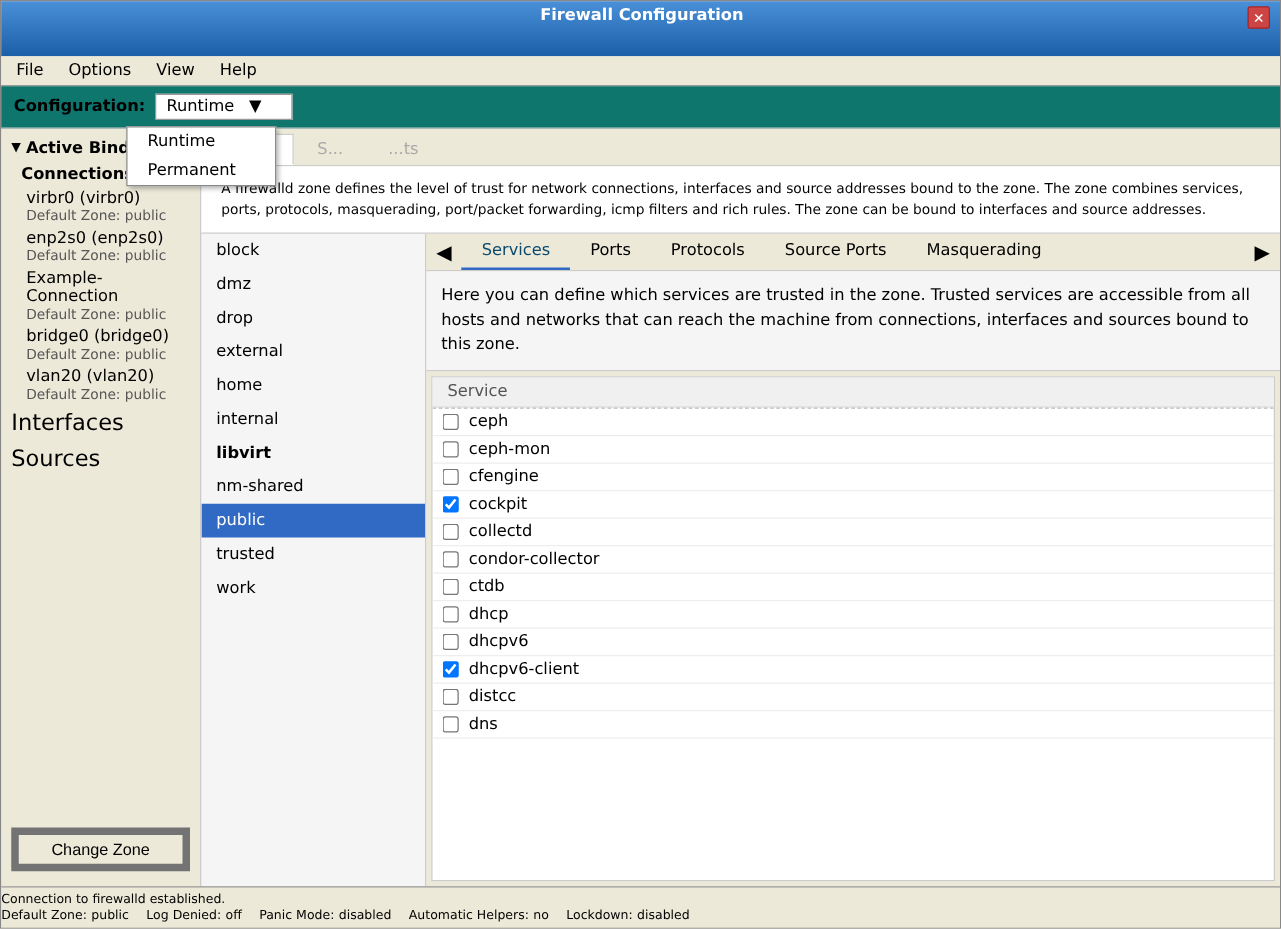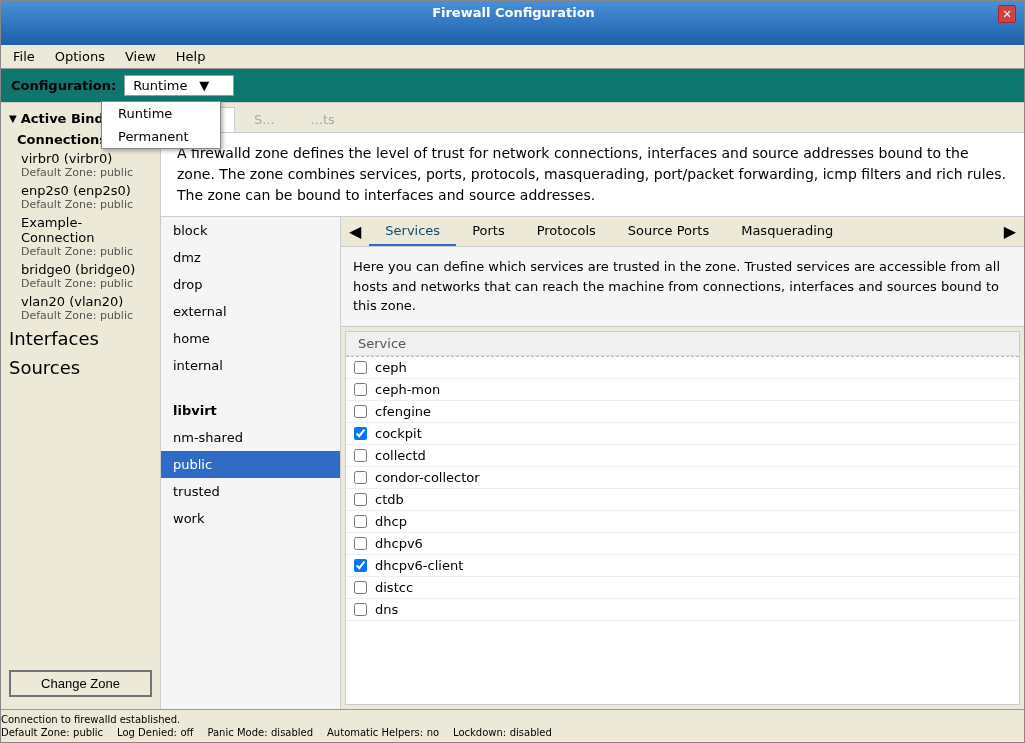--- a/index.html
+++ b/index.html
@@ -26,29 +26,29 @@
     .body-area { display: flex; flex: 1; overflow: hidden; }
 
     .sidebar { width: 160px; background: #ece9d8; border-right: 1px solid #ccc; display: flex; flex-direction: column; padding: 4px 0; }
     .sidebar-section-header { display: flex; align-items: center; padding: 4px 8px; font-weight: bold; font-size: 13px; cursor: pointer; }
     .sidebar-section-header .arrow { margin-right: 4px; font-size: 10px; }
     .sidebar-item { padding: 2px 16px; font-size: 13px; cursor: pointer; }
     .sidebar-item.sub { padding-left: 20px; }
     .sidebar-item .sub-label { font-size: 11px; color: #555; display: block; }
     .sidebar-section-label { padding: 4px 8px; font-size: 18px; font-weight: normal; cursor: pointer; color: #000; }
     .sidebar-bottom { margin-top: auto; padding: 8px; }
-    .change-zone-btn { width: 100%; padding: 4px; border: 2px solid #737373; background: #ece9d8; cursor: pointer; font-size: 13px; }
+    .change-zone-btn { width: 100%; padding: 4px; border: 6px solid #737373; background: #ece9d8; cursor: pointer; font-size: 13px; }
 
     .right-panel { flex: 1; display: flex; flex-direction: column; overflow: hidden; }
 
     .tabs-bar { display: flex; background: #ece9d8; border-bottom: 1px solid #ccc; padding: 4px 0 0 0; }
     .tab { padding: 4px 16px; cursor: pointer; border: 1px solid transparent; border-bottom: none; font-size: 13px; margin-right: 2px; }
     .tab.active { background: white; border: 1px solid #ccc; border-bottom: 1px solid white; }
 
-    .zone-description { padding: 10px 16px; font-size: 14px; line-height: 1.5; border-bottom: 1px solid #ccc; background: white; }
+    .zone-description { padding: 10px 16px; font-size: 11px; line-height: 1.5; border-bottom: 1px solid #ccc; background: white; }
 
     .zone-panel { display: flex; flex: 1; overflow: hidden; }
 
     .zone-list-panel { width: 180px; border-right: 1px solid #ccc; overflow-y: auto; background: #f5f5f5; }
     .zone-list-item { padding: 6px 12px; cursor: pointer; font-size: 13px; }
     .zone-list-item.selected { background: #316ac5; color: white; }
     .zone-list-item.bold { font-weight: bold; }
 
     .services-panel { flex: 1; display: flex; flex-direction: column; overflow: hidden; }
 
@@ -152,21 +152,21 @@
 
         <div class="zone-panel">
 
           <div class="zone-list-panel">
             <div class="zone-list-item">block</div>
             <div class="zone-list-item">dmz</div>
             <div class="zone-list-item">drop</div>
             <div class="zone-list-item">external</div>
             <div class="zone-list-item">home</div>
             <div class="zone-list-item">internal</div>
-            <div class="zone-list-item bold" style="font-weight:bold;margin-top:18px;">libvirt</div>
+            <div class="zone-list-item bold" style="font-weight:bold;">libvirt</div>
             <div class="zone-list-item">nm-shared</div>
             <div class="zone-list-item selected" style="background:#316ac5;color:white;">public</div>
             <div class="zone-list-item">trusted</div>
             <div class="zone-list-item">work</div>
           </div>
 
           <div class="services-panel">
 
             <div class="services-tabs">
               <div class="services-tab-prev">◀</div>

